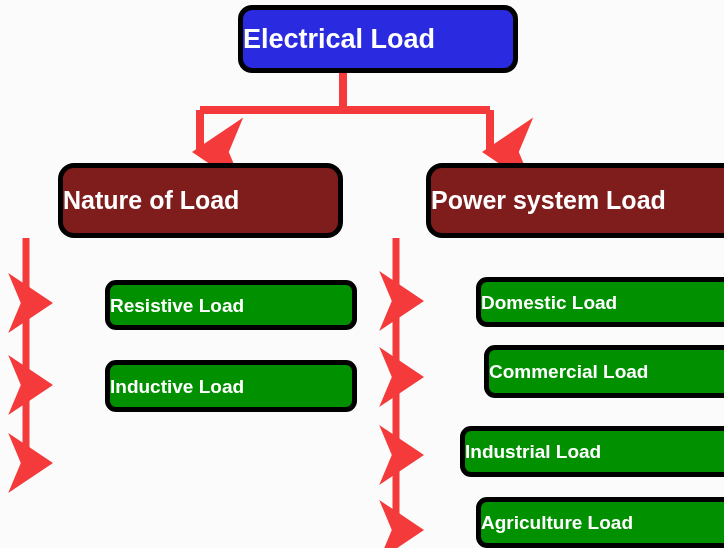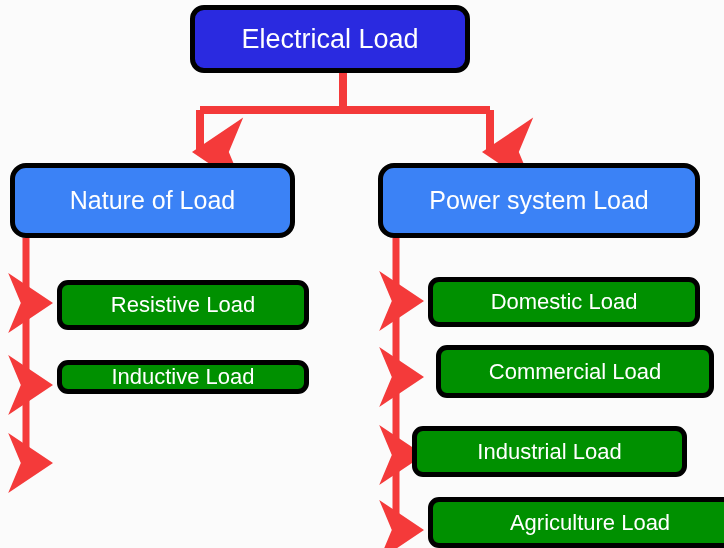--- a/index.html
+++ b/index.html
@@ -24,45 +24,45 @@
     top: 0;
     width: 724px;
     height: 548px;
     pointer-events: none;
   }
   .node {
     position: absolute;
     box-sizing: border-box;
     display: flex;
     align-items: center;
-    justify-content: center;
     color: #ffffff;
-    font-weight: normal;
+    font-weight: bold;
     text-align: center;
     white-space: nowrap;
     line-height: 1;
     letter-spacing: 0px;
+    margin-left: 48px;
   }
   .node-root {
     border: 5px solid #000000;
     border-radius: 14px;
     background: #2a2ae0;
     font-size: 27px;
   }
   .node-branch {
     border: 5px solid #000000;
     border-radius: 16px;
-    background: #3b82f6;
+    background: #7f1d1d;
     font-size: 25px;
   }
   .node-leaf {
     border: 5px solid #000000;
     border-radius: 11px;
     background: #009000;
-    font-size: 22px;
+    font-size: 19px;
   }
   .node-label {
     display: block;
   }
 </style>
 </head>
 <body>
 
 <div id="canvas">
 
@@ -100,21 +100,21 @@
     <span class="node-label">Electrical Load</span>
   </div>
 
   <div class="node node-branch" style="left:10px; top:163px; width:285px; height:75px;">
     <span class="node-label">Nature of Load</span>
   </div>
 
   <div class="node node-leaf" style="left:57px; top:280px; width:252px; height:50px;">
     <span class="node-label">Resistive Load</span>
   </div>
-  <div class="node node-leaf" style="left:57px; top:360px; width:252px; height:34px;">
+  <div class="node node-leaf" style="left:57px; top:360px; width:252px; height:52px;">
     <span class="node-label">Inductive Load</span>
   </div>
 
   <div class="node node-leaf" style="left:428px; top:277px; width:272px; height:50px;">
     <span class="node-label">Domestic Load</span>
   </div>
 
   <div class="node node-branch" style="left:378px; top:163px; width:322px; height:75px;">
     <span class="node-label">Power system Load</span>
   </div>

